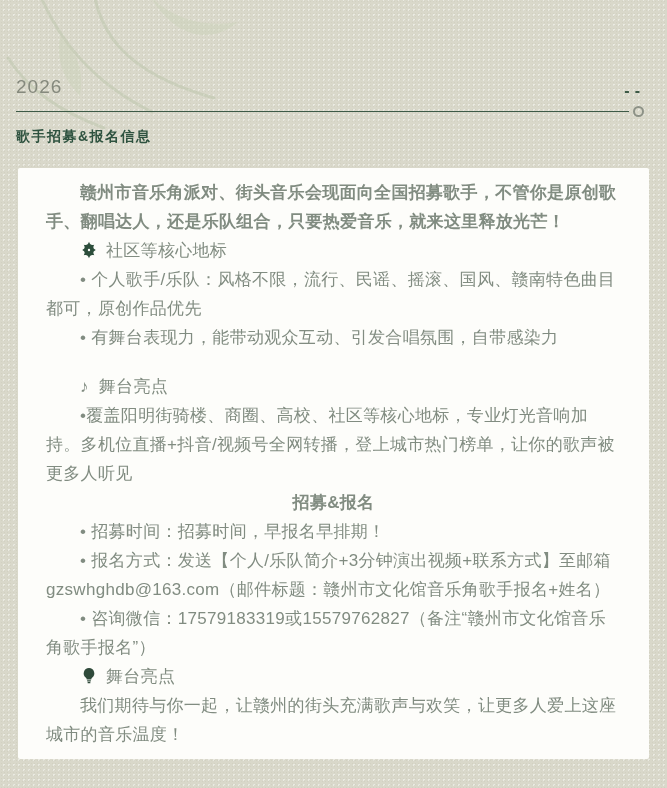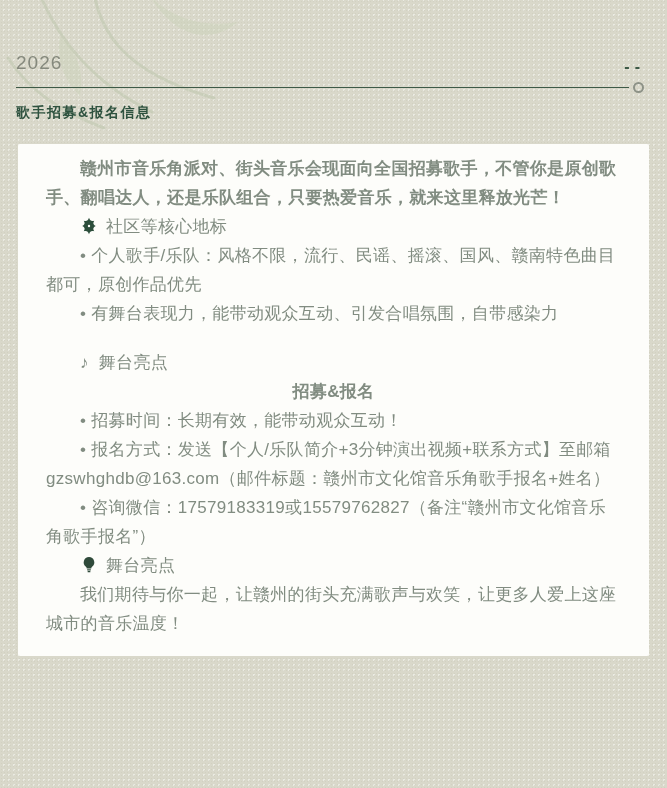--- a/index.html
+++ b/index.html
@@ -14,21 +14,21 @@
     background-color:#d9d8ca;
     background-image:
       radial-gradient(rgba(110,115,95,.07) 1px, transparent 1px),
       radial-gradient(rgba(255,255,255,.45) 1px, transparent 1px);
     background-size:3px 3px, 5px 5px;
     background-position:0 0, 1px 2px;
   }
   .plant{
     position:absolute; left:0; top:0; pointer-events:none;
   }
-  .header{ position:relative; padding:0 16px; }
+  .header{ position:relative; padding:0 16px;margin-top:24px; }
   .year{
     padding-top:52px;
     font-size:19px; line-height:22px;
     color:#85897d; letter-spacing:1px;
   }
   .divider{ position:relative; margin-top:7px; height:14px; }
   .divider .line{
     position:absolute; left:0; right:22px; top:6px;
     border-top:1.6px solid #3d5a47;
   }
@@ -46,21 +46,21 @@
   .page-title{
     margin-top:9px;
     font-size:14px; font-weight:bold;
     color:#2e523f; letter-spacing:1.5px;
   }
   .card{
     margin:22px 18px 0 18px;
     width:631px;
     background:#fdfdfa;
     border-radius:2px;
-    padding:10px 28px 18px 28px;
+    padding:10px 28px 10px 28px;
   }
   .card p{
     font-size:17px; line-height:29px;
     color:#818c81; letter-spacing:.3px;
   }
   .indent{ text-indent:2em; }
   .bold{ font-weight:bold; color:#3f4e45; }
   .gap-sm{ margin-top:20px; }
   .section-head{ text-align:center; text-indent:0; }
   .icon{
@@ -107,24 +107,25 @@
       </svg><span>社区等核心地标</span>
     </p>
 
     <p class="indent">• 个人歌手/乐队：风格不限，流行、民谣、摇滚、国风、赣南特色曲目都可，原创作品优先</p>
     <p class="indent">• 有舞台表现力，能带动观众互动、引发合唱氛围，自带感染力</p>
 
     <p class="indent gap-sm">
       <span class="note-glyph">♪</span><span>舞台亮点</span>
     </p>
 
+    <p class="indent">•覆盖阳明街骑楼、商圈、高校、社区等核心地标，专业灯光音响加持。多机位直播+抖音/视频号全网转播，登上城市热门榜单，让你的歌声被更多人听见</p>
 
     <p class="section-head bold">招募&amp;报名</p>
 
-    <p class="indent">• 招募时间：长期有效，能带动观众互动！</p>
+    <p class="indent">• 招募时间：招募时间，早报名早排期！</p>
     <p class="indent">• 报名方式：发送【个人/乐队简介+3分钟演出视频+联系方式】至邮箱gzswhghdb@163.com（邮件标题：赣州市文化馆音乐角歌手报名+姓名）</p>
     <p class="indent">• 咨询微信：17579183319或15579762827（备注“赣州市文化馆音乐角歌手报名”）</p>
 
     <p class="indent">
       <svg class="icon" viewBox="0 0 24 24" aria-hidden="true">
         <g fill="#2f4a3a">
           <path d="M12 1.5a7 7 0 0 0-4.1 12.7c.7.5 1.1 1.4 1.1 2.3h6c0-.9.4-1.8 1.1-2.3A7 7 0 0 0 12 1.5z"></path>
           <rect x="9.3" y="17.6" width="5.4" height="1.7" rx=".85"></rect>
           <rect x="10" y="20.1" width="4" height="1.7" rx=".85"></rect>
         </g>

